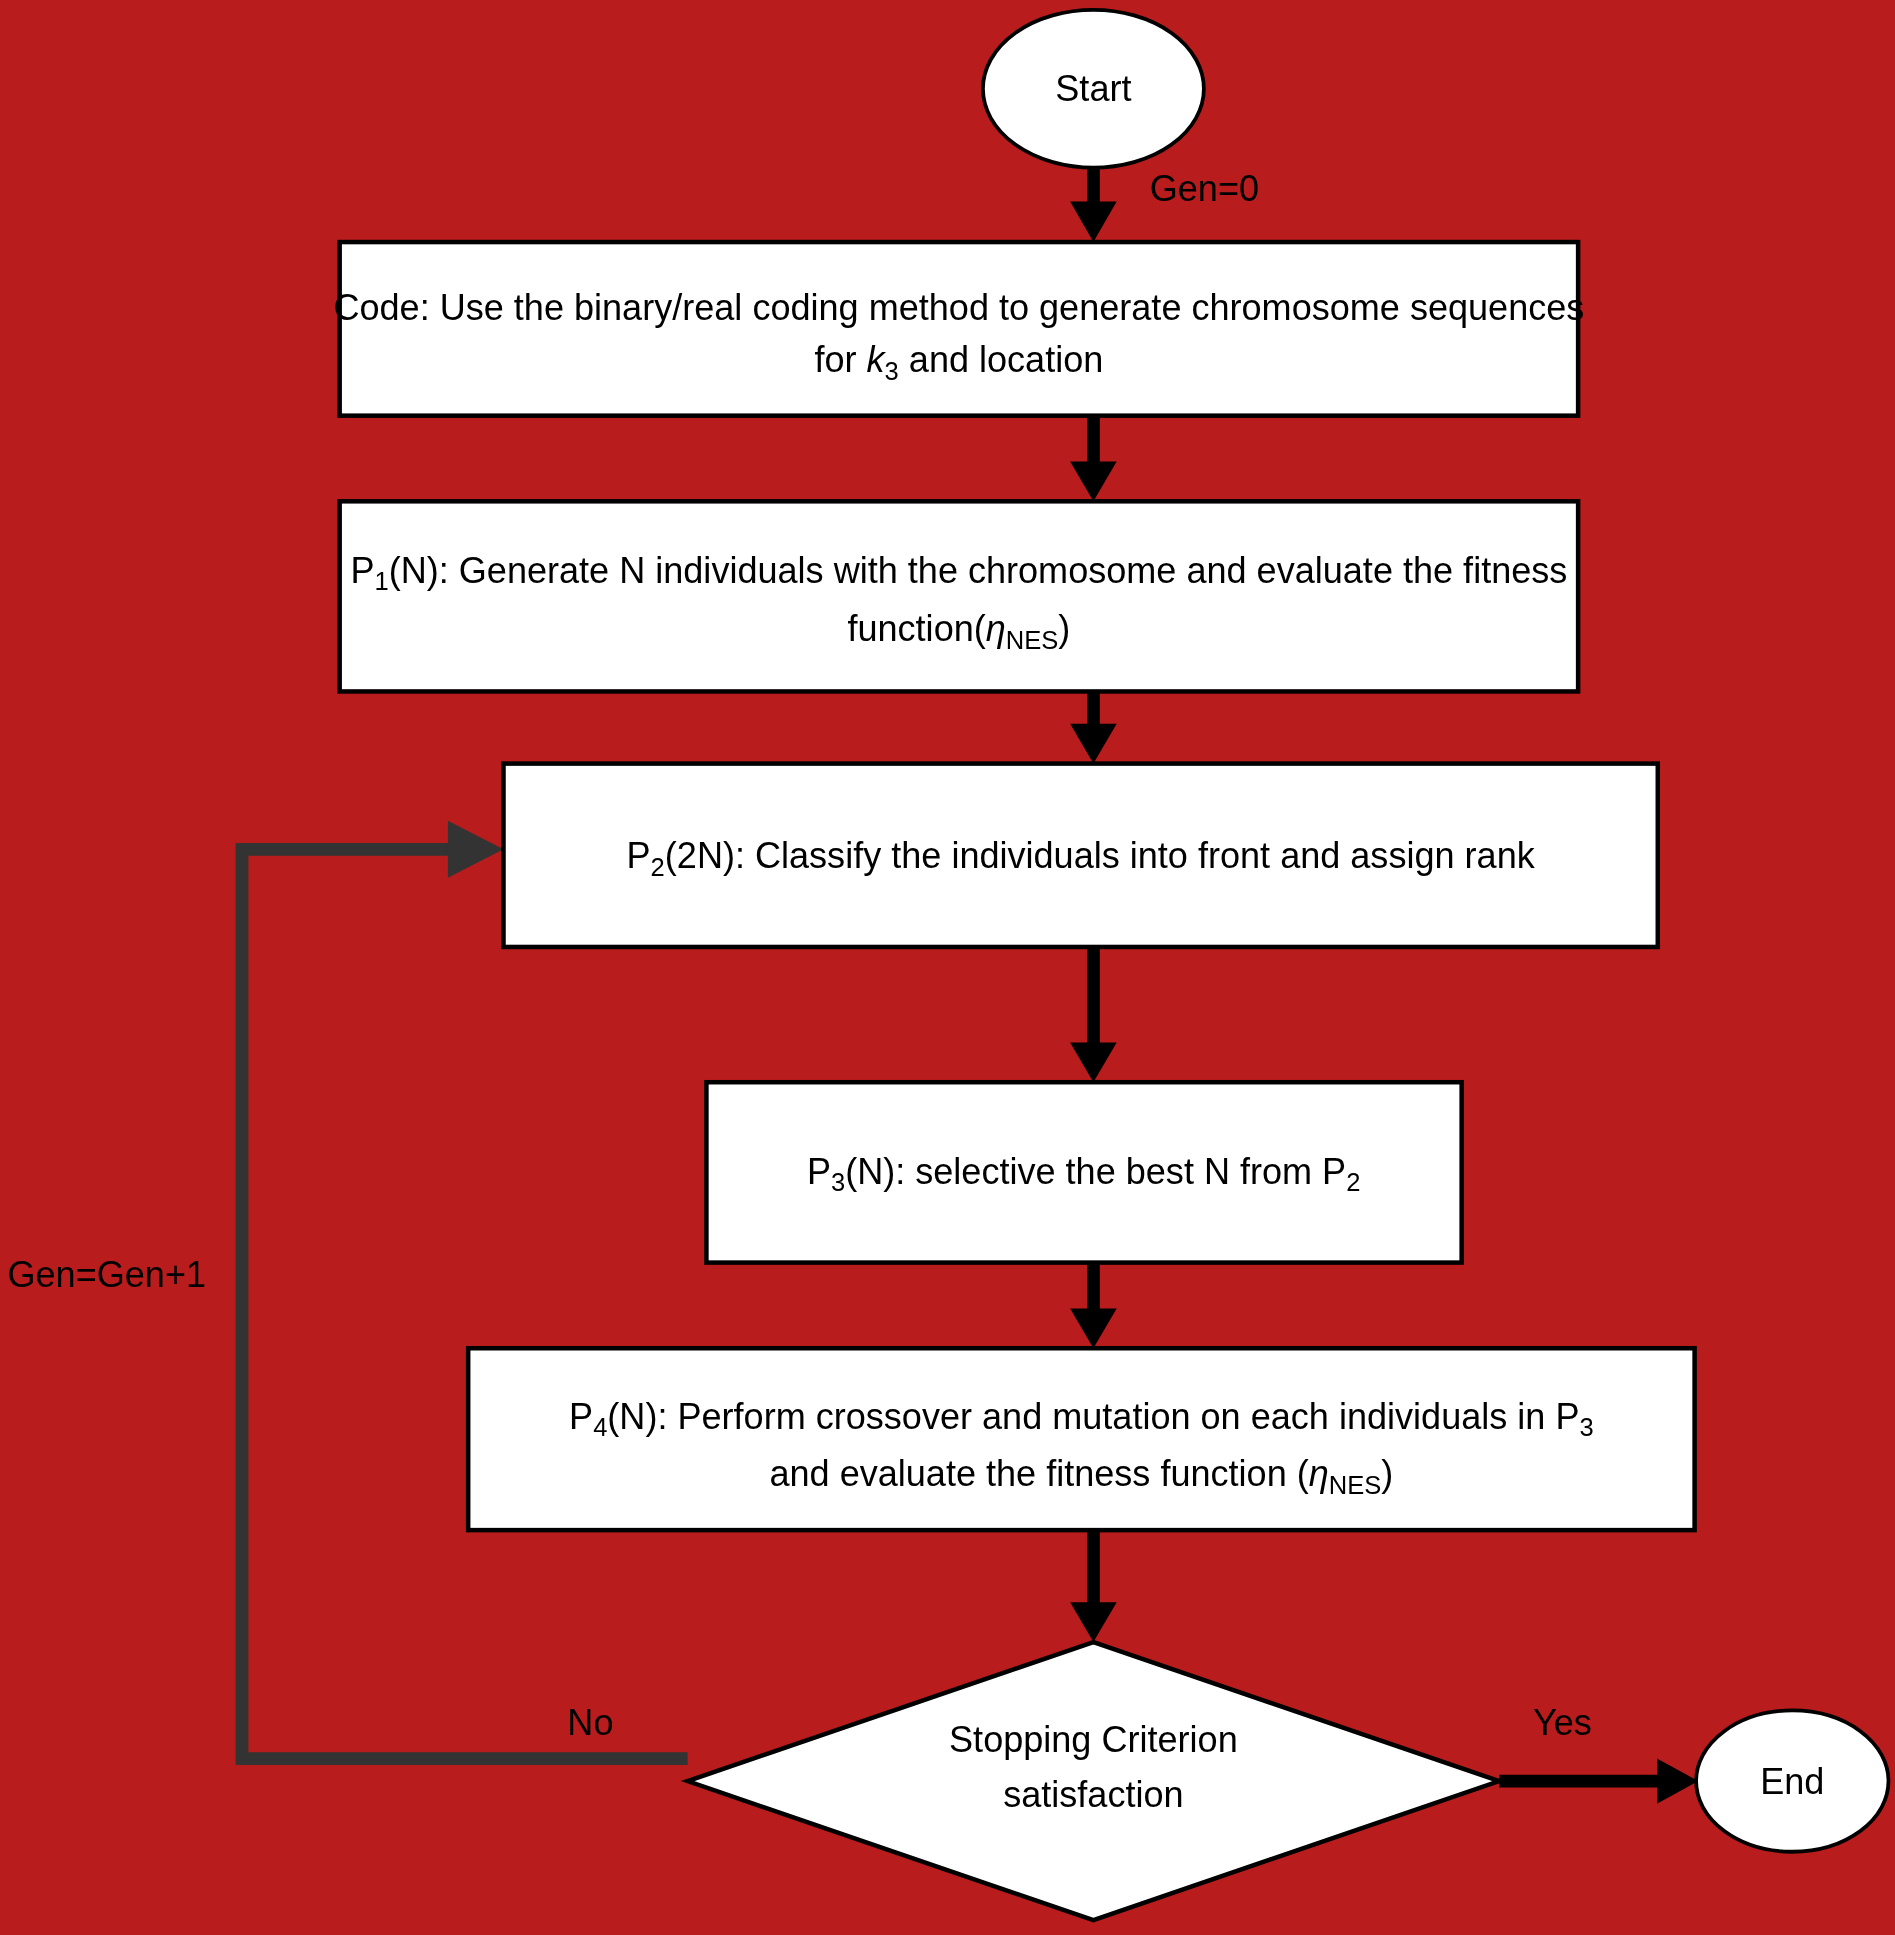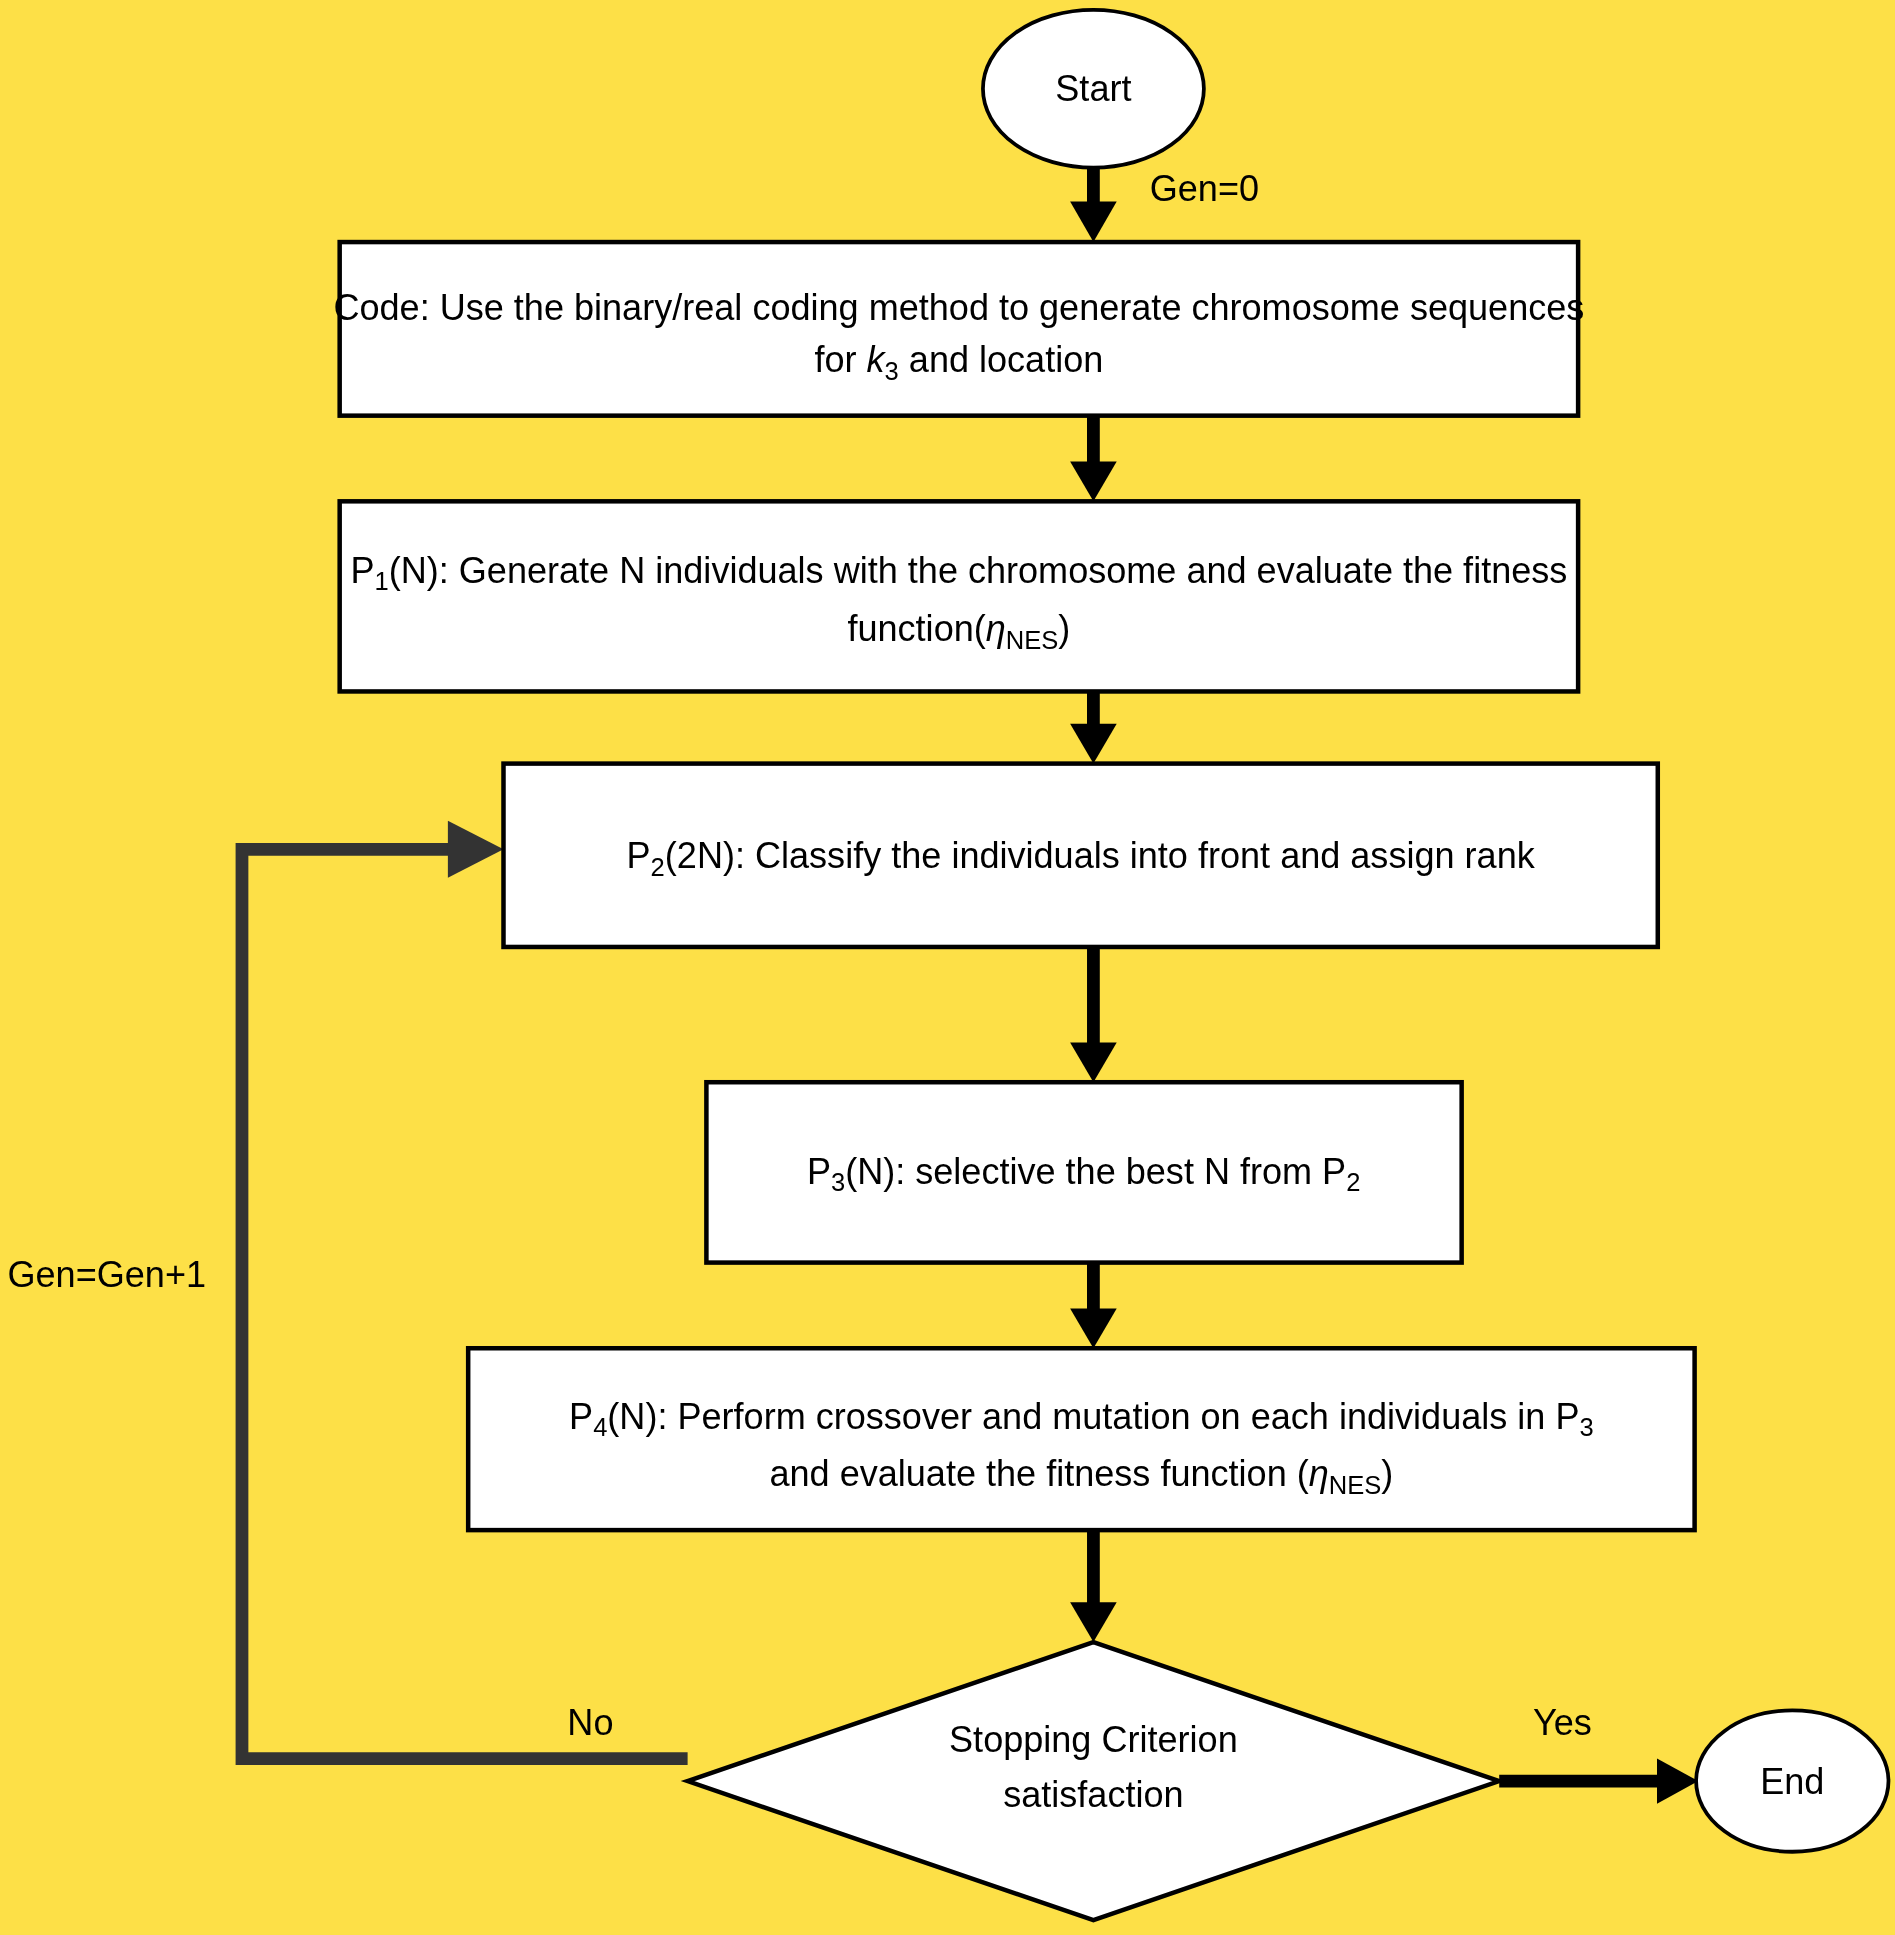--- a/index.html
+++ b/index.html
@@ -11,21 +11,21 @@
   body {
     width: 1896px;
     height: 1936px;
     overflow: hidden;
     font-family: "Liberation Sans", sans-serif;
   }
   #flow-root {
     position: relative;
     width: 1896px;
     height: 1936px;
-    background: #fde047;
+    background: #b91c1c;
   }
   svg#flow-svg {
     display: block;
     width: 1896px;
     height: 1936px;
   }
   .node-shape {
     fill: #ffffff;
     stroke: #000000;
   }

